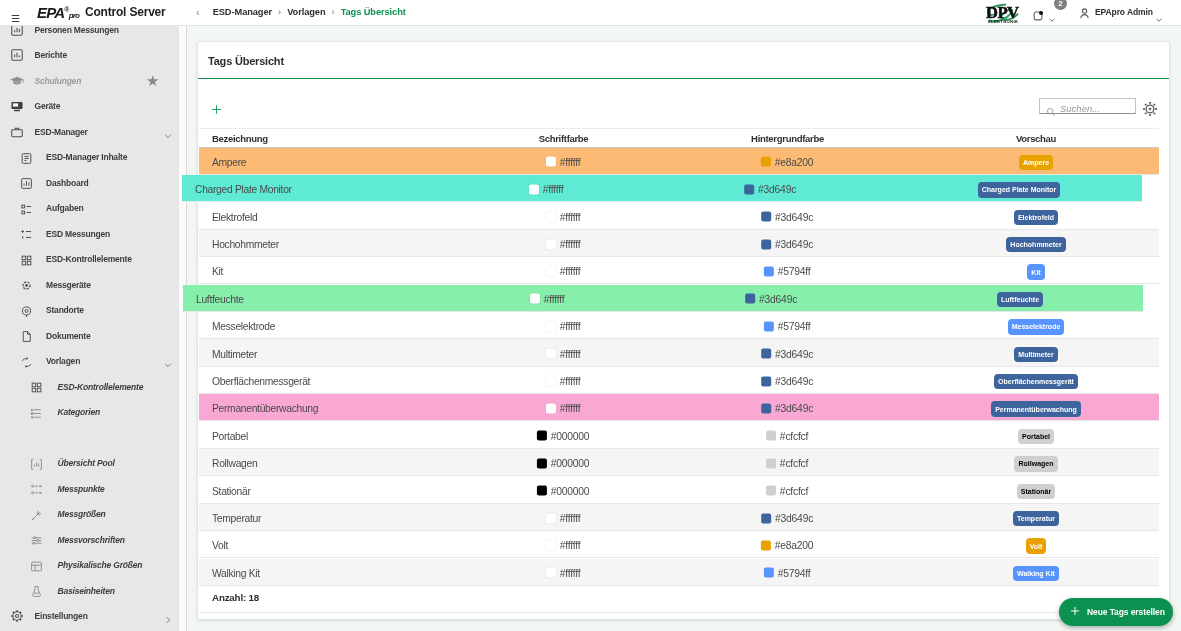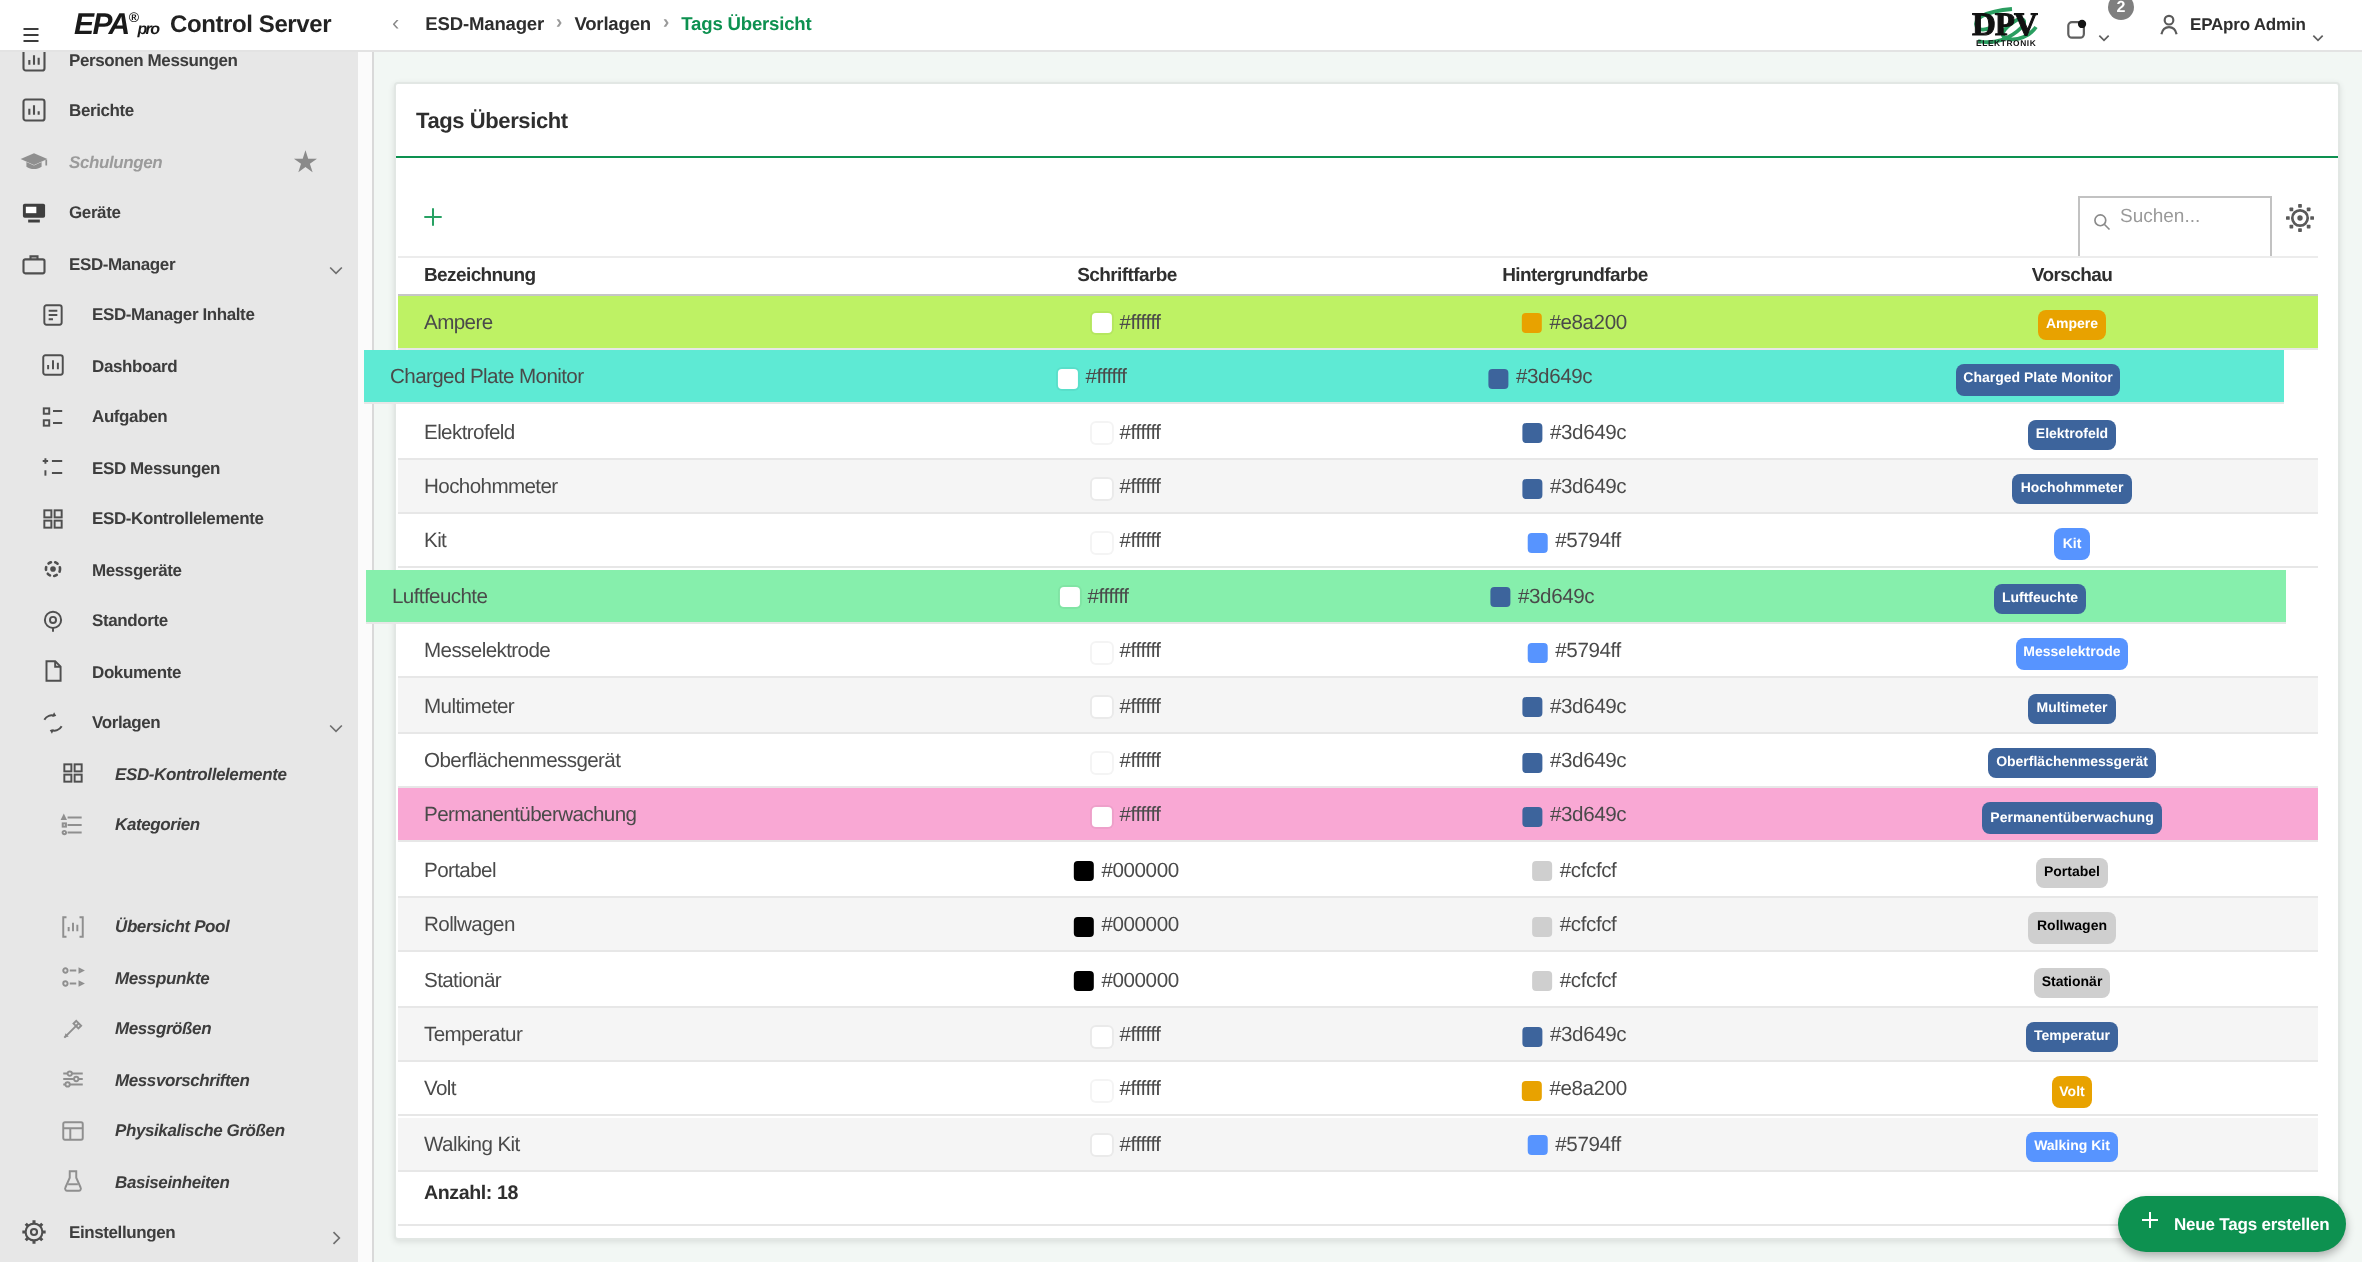--- a/index.html
+++ b/index.html
@@ -211,21 +211,21 @@
 <div style="position:absolute;left:187px;top:26px;width:994px;height:605px;background:#f2f7f4;"></div>
 
 <div style="position:absolute;left:197px;top:41px;width:973px;height:579px;background:#fff;border:1px solid #e2e7e4;box-shadow:0 1px 3px rgba(0,0,0,0.10);border-radius:2px;">
   <div style="position:absolute;left:10px;top:12.5px;font-size:11px;font-weight:bold;color:#2e2e2e;letter-spacing:-0.2px;">Tags Übersicht</div>
   <div style="position:absolute;left:0;top:36px;width:100%;height:1px;background:#0d9150;"></div>
 </div>
 
   <div style="position:absolute;left:211px;top:100.5px;"><svg width="11" height="11" viewBox="0 0 24 24" style="">
       <path d="M12 2.5v19M2.5 12h19" fill="none" stroke="#27a163" stroke-width="2.2"></path>
     </svg></div>
-  <div style="position:absolute;left:1039px;top:98px;width:97px;height:31px;background:#fff;border:1px solid #c2c2c2;border-bottom:1px solid #8f8f8f;box-sizing:border-box;">
+  <div style="position:absolute;left:1039px;top:98px;width:97px;height:16px;background:#fff;border:1px solid #c2c2c2;border-bottom:1px solid #8f8f8f;box-sizing:border-box;font-style:italic;">
      <div style="position:absolute;left:6px;top:4px;"><svg width="10" height="10" viewBox="0 0 24 24" style="">
         <circle cx="10" cy="10" r="6.5" fill="none" stroke="#8a8a8a" stroke-width="2"></circle>
         <path d="M15 15l6 6" stroke="#8a8a8a" stroke-width="2"></path>
       </svg></div>
      <div style="position:absolute;left:20px;top:4px;font-size:9.5px;color:#9a9a9a;">Suchen...</div>
   </div>
   <div style="position:absolute;left:1142.5px;top:102px;"><svg width="14" height="14" viewBox="0 0 24 24" style="">
       <circle cx="12" cy="12" r="6.6" fill="none" stroke="#5a5a5a" stroke-width="2.3"></circle>
       <circle cx="12" cy="12" r="2.3" fill="#5a5a5a"></circle>
       <g fill="#5a5a5a">
@@ -239,21 +239,21 @@
         <rect x="17.8" y="17.8" width="3.2" height="3.2" rx="0.6"></rect>
       </g>
     </svg></div>
 
 <div style="position:absolute;left:199px;top:127.5px;width:960px;height:20px;border-top:1px solid #ececec;border-bottom:1px solid #c6c6c6;background:#fff;box-sizing:border-box;">
   <div class="hc" style="left:13px;">Bezeichnung</div>
   <div class="hc" style="left:364.5px;transform:translate(-50%,-50%);">Schriftfarbe</div>
   <div class="hc" style="left:588.5px;transform:translate(-50%,-50%);">Hintergrundfarbe</div>
   <div class="hc" style="left:837px;transform:translate(-50%,-50%);">Vorschau</div>
 </div>
-<div style="position:absolute;left:199px;top:147.5px;width:960px;height:27.4px;background:#bef264;border-bottom:1px solid #e7e7e7;">
+<div style="position:absolute;left:199px;top:147.5px;width:960px;height:27.4px;background:#fdba74;border-bottom:1px solid #e7e7e7;">
     <div class="cell" style="left:13px;">Ampere</div>
     <div class="grp" style="left:364.3px;">
       <span class="gsq" style="background:#ffffff;box-shadow:0 0 0 1px rgba(0,0,0,0.045);"></span>
       <span class="gtx">#ffffff</span>
     </div>
     <div class="grp" style="left:588.3px;">
       <span class="gsq" style="background:#e8a200;"></span>
       <span class="gtx">#e8a200</span>
     </div>
     <div class="chipwrap">

